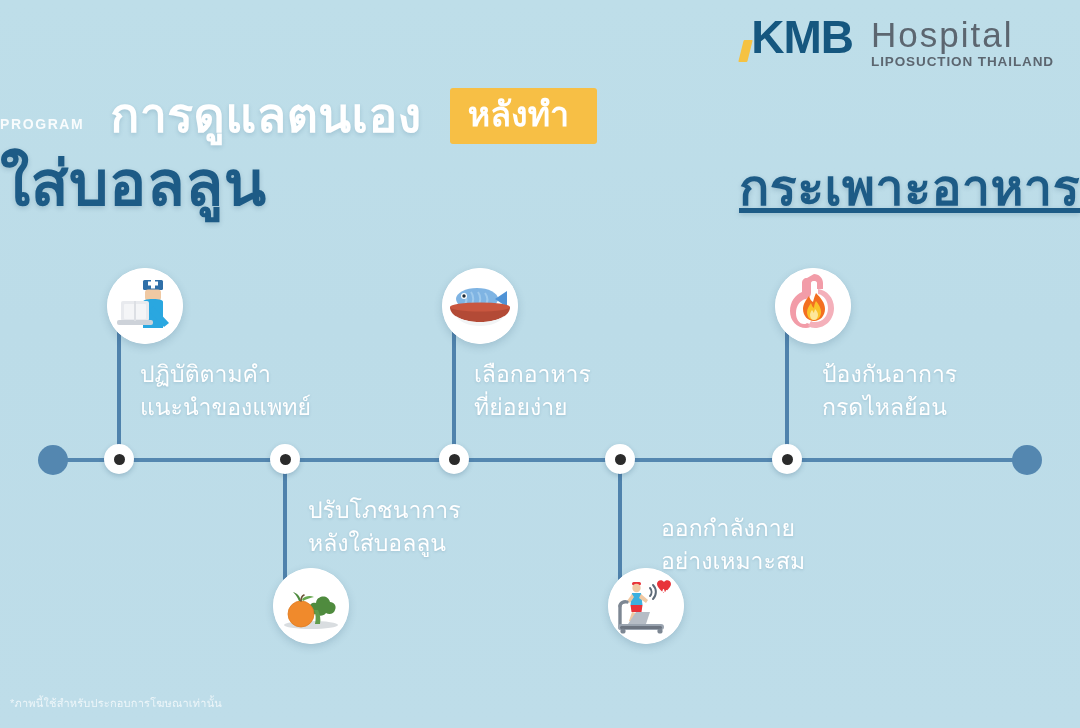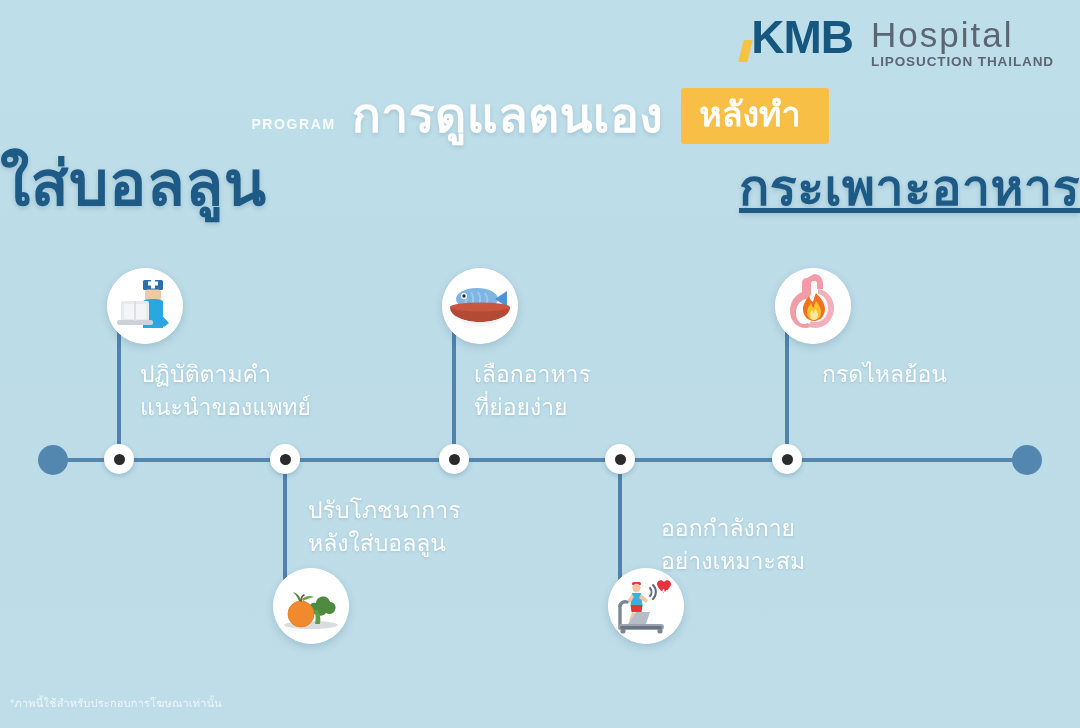--- a/index.html
+++ b/index.html
@@ -75,22 +75,21 @@
   
   .heading {
     position: absolute;
     left: 0;
     top: 88px;
     width: 1080px;
   }
   .heading-row1 {
     display: flex;
     align-items: flex-end;
-    justify-content: center;
-    gap: 4px;
+    gap: 14px;
   }
   .program-label {
     font-size: 14px;
     letter-spacing: 1.6px;
     color: #ffffff;
     font-weight: bold;
     opacity: 0.92;
     padding-bottom: 12px;
     margin-right: 12px;
   }
@@ -371,18 +370,19 @@
 
       <path d="M32 10c-3 0-5 2-5 5v9c-7 3-12 10-12 19 0 10 7 17 16 17 3 0 5-1 6-3l-5-2c-1 1-2 1-3 1-5 0-8-5-8-11 0-7 4-13 10-14 3-1 5-3 5-6V15c0-1 1-2 2-2h2c1 0 2 1 2 2v6h6v-6c0-5-4-9-9-9z" fill="#f29ca8"></path>
       <path d="M43 21c9 1 16 9 16 19 0 11-8 20-19 20-3 0-5-1-7-2l3-5c1 1 3 1 4 1 8 0 13-6 13-14 0-7-4-13-10-14z" fill="#f4b0ba"></path>
 
       <path d="M41 25c5 5 9 10 9 16 0 7-5 12-11 12s-11-5-11-12c0-5 3-9 6-13 1 3 2 5 4 6 1-4 2-7 3-9z" fill="#f36f21"></path>
       <path d="M41 33c3 4 5 7 5 11 0 5-3 8-7 8s-7-3-7-8c0-3 2-6 4-9 1 2 1 4 3 5 0-3 1-5 2-7z" fill="#fac22a"></path>
       <path d="M40 41c2 2 3 4 3 6 0 3-2 5-4 5s-4-2-4-5c0-2 1-4 2-5 1 1 1 2 2 3 0-2 1-3 1-4z" fill="#fde79a"></path>
     </svg>
   </div>
   <div class="caption" style="left:822px; top:358px;">
+    <div>ป้องกันอาการ</div>
     <div>กรดไหลย้อน</div>
   </div>
 
   <div class="footer-note">*ภาพนี้ใช้สำหรับประกอบการโฆษณาเท่านั้น</div>
 
 </div>
 
 </body></html>

